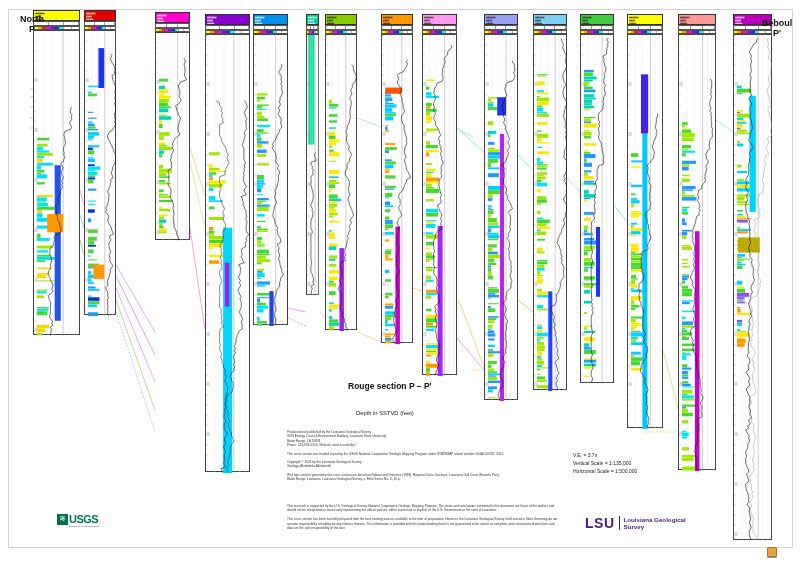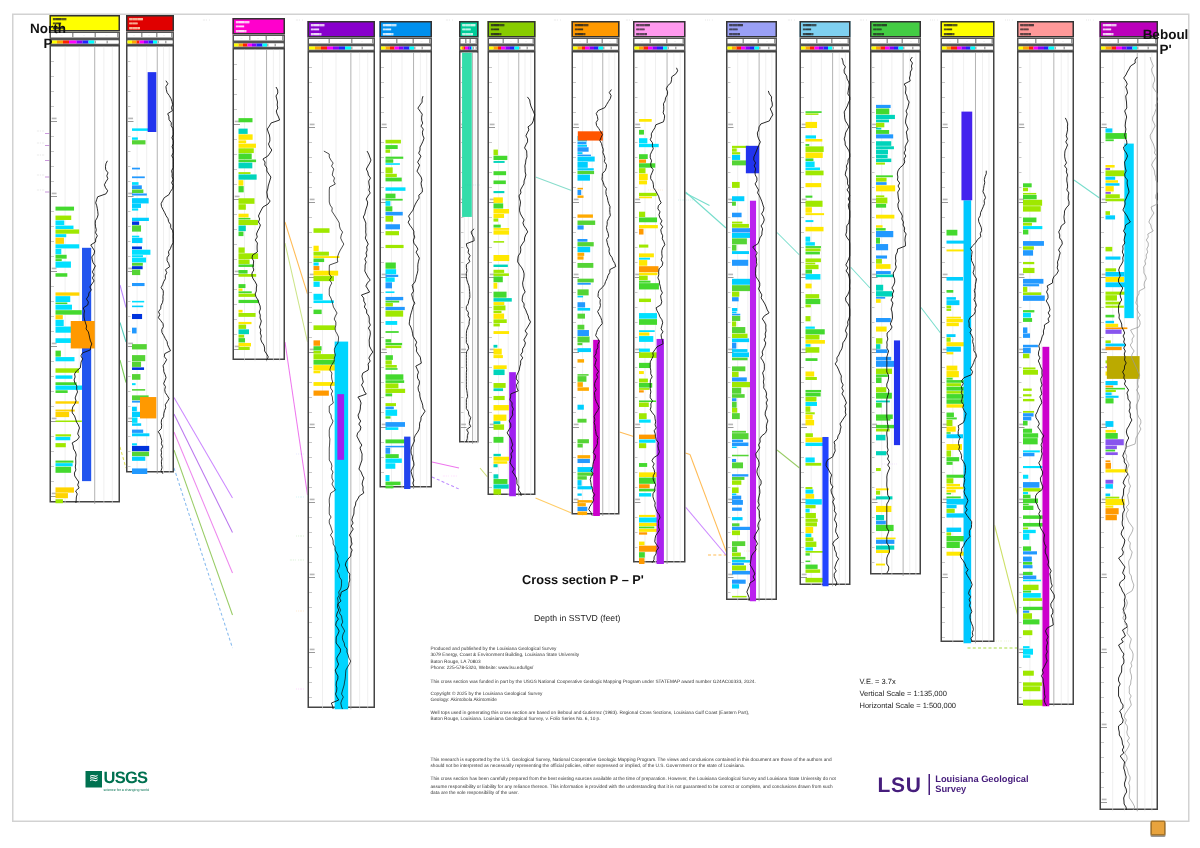--- a/index.html
+++ b/index.html
@@ -2000,21 +2000,21 @@
       <div class="micro-label" style="left: 432px; top: 125px; color: rgb(255, 153, 51);">···· ····</div>
       <div class="micro-label" style="left: 452px; top: 132px; color: rgb(51, 187, 170);">···· ····</div>
       <div class="micro-label" style="left: 295px; top: 316px; color: rgb(255, 102, 255);">···· ····</div>
       <div class="micro-label" style="left: 496px; top: 366px; color: rgb(255, 170, 51);">···· ····</div>
       <div class="micro-label" style="left: 664px; top: 426px; color: rgb(153, 204, 51);">···· ····</div>
       <div class="micro-label" style="left: 193px; top: 372px; color: rgb(85, 187, 68);">···· ····</div>
       <div class="micro-label" style="left: 310px; top: 122px; color: rgb(51, 187, 170);">···· ····</div>
       <div class="micro-label" style="left: 588px; top: 308px; color: rgb(204, 136, 255);">···· ····</div>
     </div>
 
-  <div class="section-title" style="left:348px;top:381px;">Cross section P – P'</div>
+  <div class="section-title" style="left:348px;top:381px;">Rouge section P – P'</div>
   <div class="section-subtitle" style="left:356px;top:410px;">Depth in SSTVD (feet)</div>
 
   <div class="credits" style="left:287px;top:430px;">
     <div>Produced and published by the Louisiana Geological Survey</div>
     <div>3079 Energy, Coast &amp; Environment Building, Louisiana State University</div>
     <div>Baton Rouge, LA 70803</div>
     <div class="para">Phone: 225-578-5320, Website: www.lsu.edu/lgs/</div>
     <div class="para">This cross section was funded in part by the USGS National Cooperative Geologic Mapping Program under STATEMAP award number G24AC00333, 2024.</div>
     <div>Copyright © 2025 by the Louisiana Geological Survey</div>
     <div class="para">Geology: Akintobola Akintomide</div>

